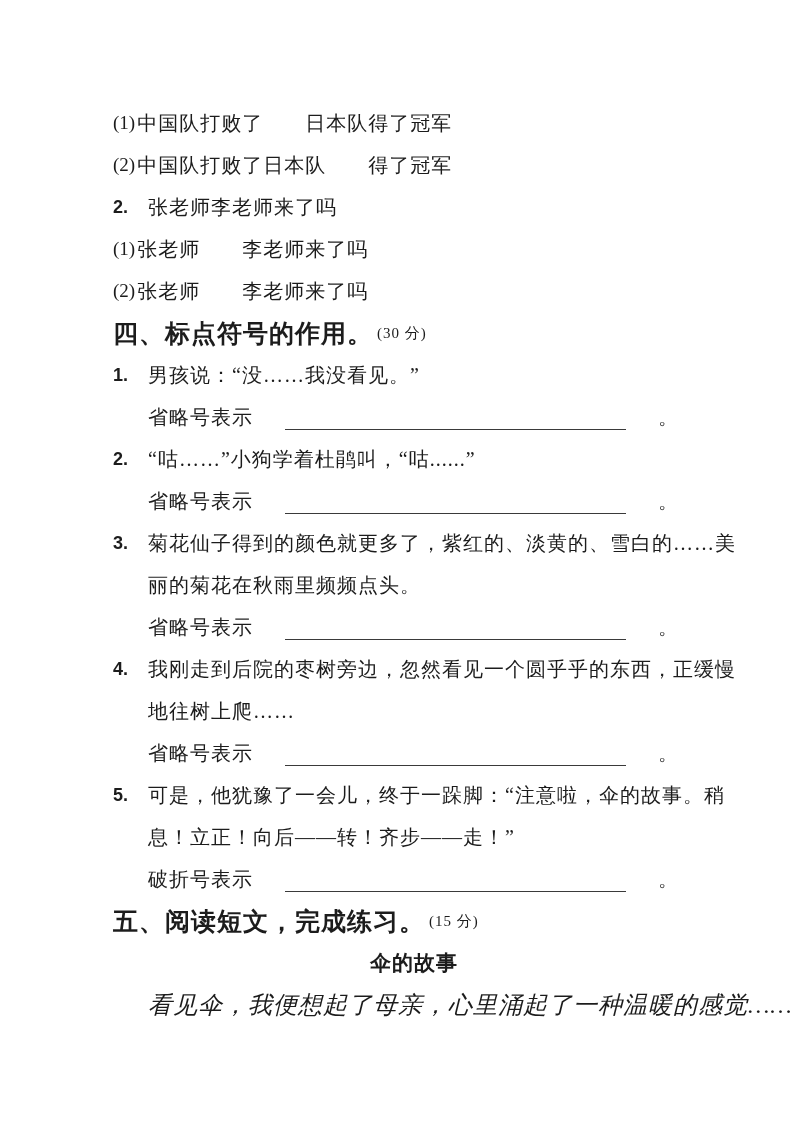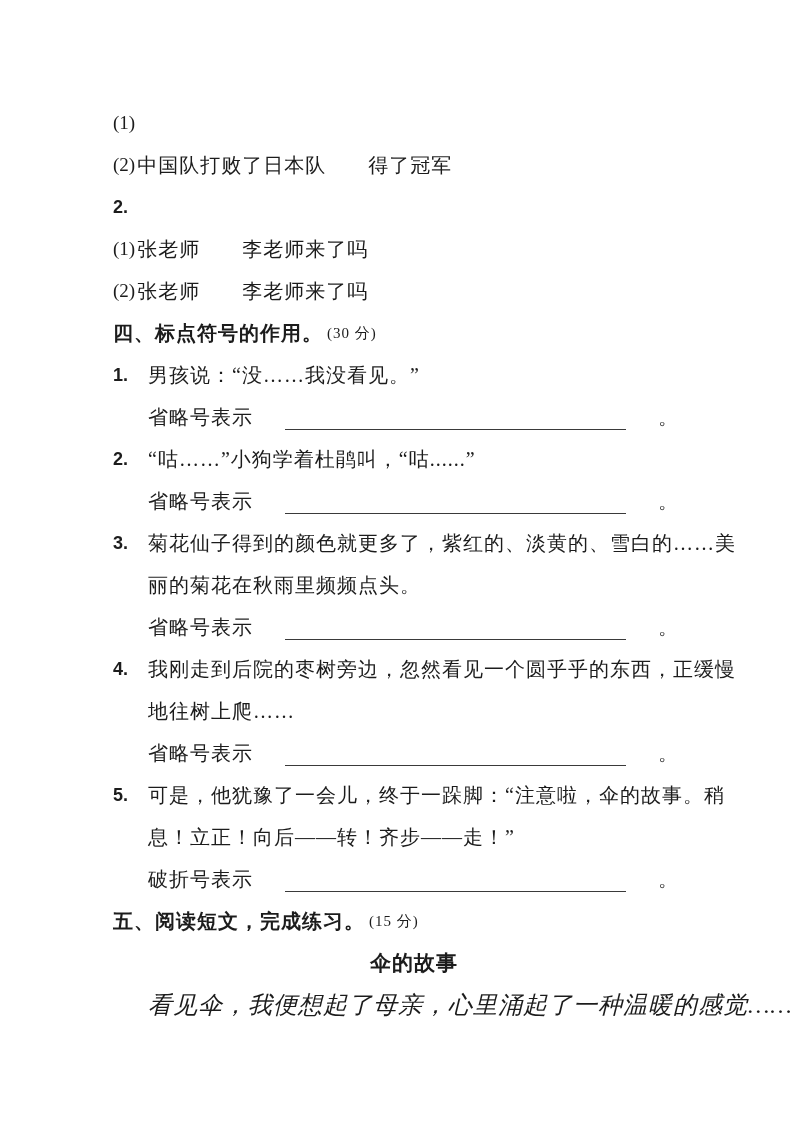--- a/index.html
+++ b/index.html
@@ -36,21 +36,21 @@
   }
   .sublabel {
     font-size: 19px;
     letter-spacing: 0;
     margin-right: 2px;
   }
   .indent { padding-left: 35px; gap: 32px; }
   .heading-text {
     font-family: Liberation Serif, serif;
     font-weight: 700;
-    font-size: 20px;
+    font-size: 25px;
   }
   .score {
     font-size: 15px;
     font-weight: 400;
     font-family: "Liberation Serif", serif;
     margin-left: 4px;
   }
   .answer .blank {
     flex: 1;
     align-self: flex-end;
@@ -73,29 +73,31 @@
   }
 </style>
 </head>
 <body>
 
 <div class="page">
   <div class="content">
 
     <div class="line">
       <span class="sublabel">(1)</span>
+      <span>中国队打败了　　日本队得了冠军</span>
     </div>
 
     <div class="line">
       <span class="sublabel">(2)</span>
       <span>中国队打败了日本队　　得了冠军</span>
     </div>
 
     <div class="line">
       <span class="num">2.</span>
+      <span>张老师李老师来了吗</span>
     </div>
 
     <div class="line">
       <span class="sublabel">(1)</span>
       <span>张老师　　李老师来了吗</span>
     </div>
 
     <div class="line">
       <span class="sublabel">(2)</span>
       <span>张老师　　李老师来了吗</span>

